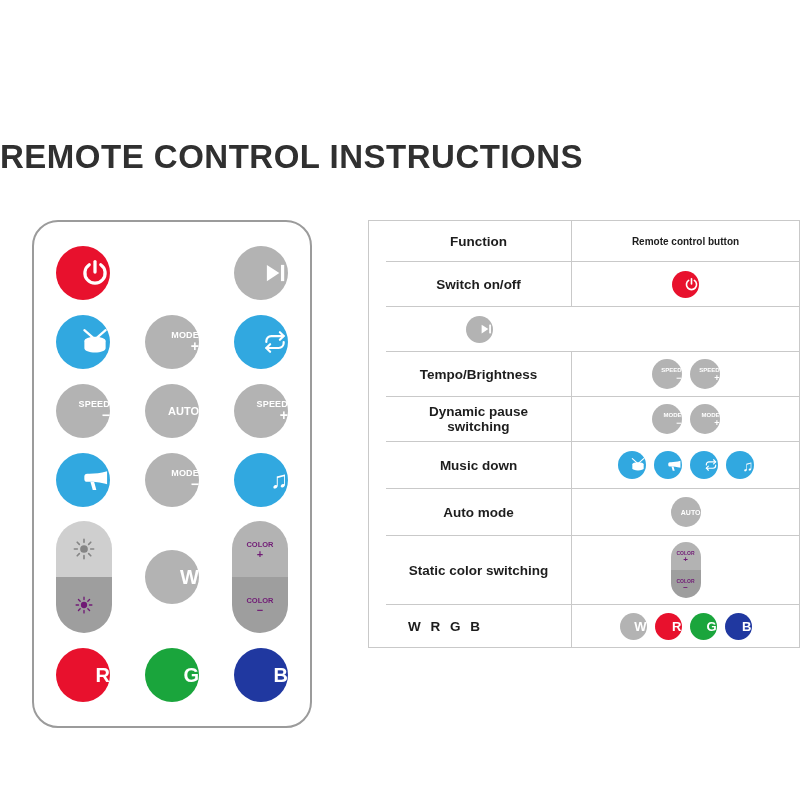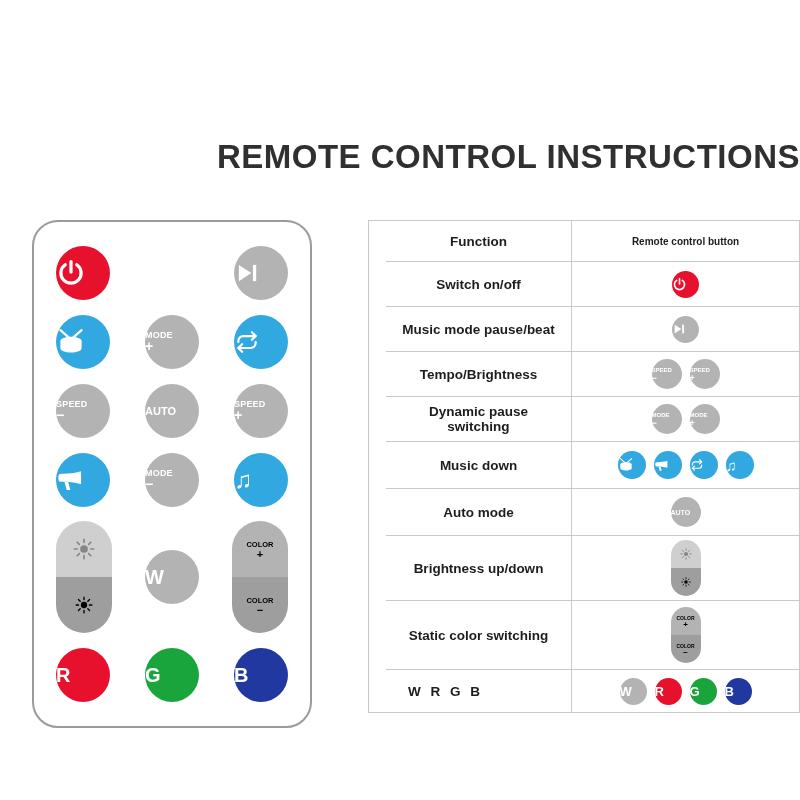--- a/index.html
+++ b/index.html
@@ -1,41 +1,41 @@
 <!DOCTYPE html>
 <html style="--c-red: #e8112d; --c-blue: #31a8e0; --c-green: #1aa53c; --c-navy: #2038a0; --c-gray: #b3b3b3; --c-gray_light: #cfcfcf; --c-gray_dark: #9e9e9e; --c-border: #c9c9c9; --c-text: #303030;"><head>
 <meta charset="utf-8">
 <style>
   html,body{margin:0;padding:0;}
   body{width:800px;height:800px;background:#fff;font-family:"Liberation Sans",sans-serif;}
   .page{width:800px;height:800px;overflow:hidden;position:relative;}
-  .title{padding-top:116px;text-align:right;font-size:33px;font-weight:bold;color:var(--c-text,#303030);letter-spacing:.5px;}
+  .title{padding-top:116px;text-align:left;font-size:33px;font-weight:bold;color:var(--c-text,#303030);letter-spacing:.5px;}
   .content{display:flex;align-items:flex-start;margin-top:44px;padding-left:32px;}
 
   
   .remote{width:232px;height:456px;border:2px solid #9b9b9b;border-radius:26px;padding:24px 22px;display:flex;flex-direction:column;justify-content:space-between;flex:none;background:#fff;}
   .r-row{display:flex;justify-content:space-between;align-items:center;}
-  .btn{border:none;padding:0;border-radius:50%;display:inline-flex;flex-direction:column;align-items:flex-start;justify-content:center;color:#fff;font-weight:bold;font-family:inherit;cursor:pointer;flex:none;}
+  .btn{border:none;padding:0;border-radius:50%;display:inline-flex;flex-direction:column;align-items:flex-end;justify-content:center;color:#fff;font-weight:bold;font-family:inherit;cursor:pointer;flex:none;}
   .big{width:54px;height:54px;}
   .spacer{width:54px;height:54px;}
   .bg-red{background:var(--c-red,#e8112d);}
   .bg-blue{background:var(--c-blue,#31a8e0);}
   .bg-gray{background:var(--c-gray,#b3b3b3);}
   .bg-green{background:var(--c-green,#1aa53c);}
   .bg-navy{background:var(--c-navy,#2038a0);}
   .bg-gray-light{background:var(--c-gray_light,#cfcfcf);}
   .bg-gray-dark{background:var(--c-gray_dark,#9e9e9e);}
   .lbl{font-size:9px;line-height:10px;letter-spacing:.2px;}
   .sign{font-size:14px;line-height:13px;}
   .auto-lbl{font-size:11px;}
   .letter{font-size:20px;}
   .note{font-size:24px;line-height:24px;}
   .pill{display:flex;flex-direction:column;overflow:hidden;flex:none;}
   .pill.big-pill{width:56px;height:112px;border-radius:28px;}
-  .half{flex:1;border:none;display:flex;flex-direction:column;align-items:center;justify-content:center;color:#000000;font-weight:bold;font-family:inherit;cursor:pointer;padding:0;}
+  .half{flex:1;border:none;display:flex;flex-direction:column;align-items:center;justify-content:center;color:#701a75;font-weight:bold;font-family:inherit;cursor:pointer;padding:0;}
   .sun-gray{color:#858585;}
   .c-lbl{font-size:7.5px;line-height:9px;}
   .c-sign{font-size:11px;line-height:10px;}
   .ic{display:block;}
   .ic-30{width:30px;height:30px;} .ic-28{width:28px;height:28px;} .ic-26{width:26px;height:26px;}
   .ic-22{width:22px;height:22px;} .ic-18{width:18px;height:18px;} .ic-16{width:16px;height:16px;}
   .ic-15{width:15px;height:15px;} .ic-14{width:14px;height:14px;} .ic-12{width:12px;height:12px;} .ic-10{width:10px;height:10px;}
 
   
   .func-table{width:470px;margin-left:56px;border:1px solid var(--c-border,#c9c9c9);padding-left:17px;}
@@ -215,21 +215,20 @@
         <div class="t-cell">
           <span class="btn sm bg-red">
             <svg class="ic ic-15">
                 <use href="#i-power"></use>
               </svg>
           </span>
         </div>
       </div>
 
       <div class="t-row rh-44">
-        <div class="t-cell fn">Music mode pause/beat</div>
         <div class="t-cell">
           <span class="btn sm bg-gray">
             <svg class="ic ic-14">
                 <use href="#i-play"></use>
               </svg>
           </span>
         </div>
       </div>
 
       <div class="t-row rh-44">
@@ -286,37 +285,20 @@
 
       <div class="t-row rh-46">
         <div class="t-cell fn">Auto mode</div>
         <div class="t-cell">
           <span class="btn t-xs bg-gray">
             <span class="t-auto">AUTO</span>
           </span>
         </div>
       </div>
 
-      <div class="t-row rh-64">
-        <div class="t-cell fn">Brightness up/down</div>
-        <div class="t-cell">
-          <span class="pill mini">
-            <button class="half bg-gray-light sun-gray">
-              <svg class="ic ic-12">
-                  <use href="#i-sun"></use>
-                </svg>
-            </button>
-            <button class="half bg-gray-dark">
-              <svg class="ic ic-10">
-                  <use href="#i-sun"></use>
-                </svg>
-            </button>
-          </span>
-        </div>
-      </div>
 
       <div class="t-row rh-68">
         <div class="t-cell fn">Static color switching</div>
         <div class="t-cell">
           <span class="pill mini">
             <button class="half bg-gray">
               <span class="mc-lbl">COLOR</span>
               <span class="mc-sign">+</span>
             </button>
             <button class="half bg-gray-dark">

